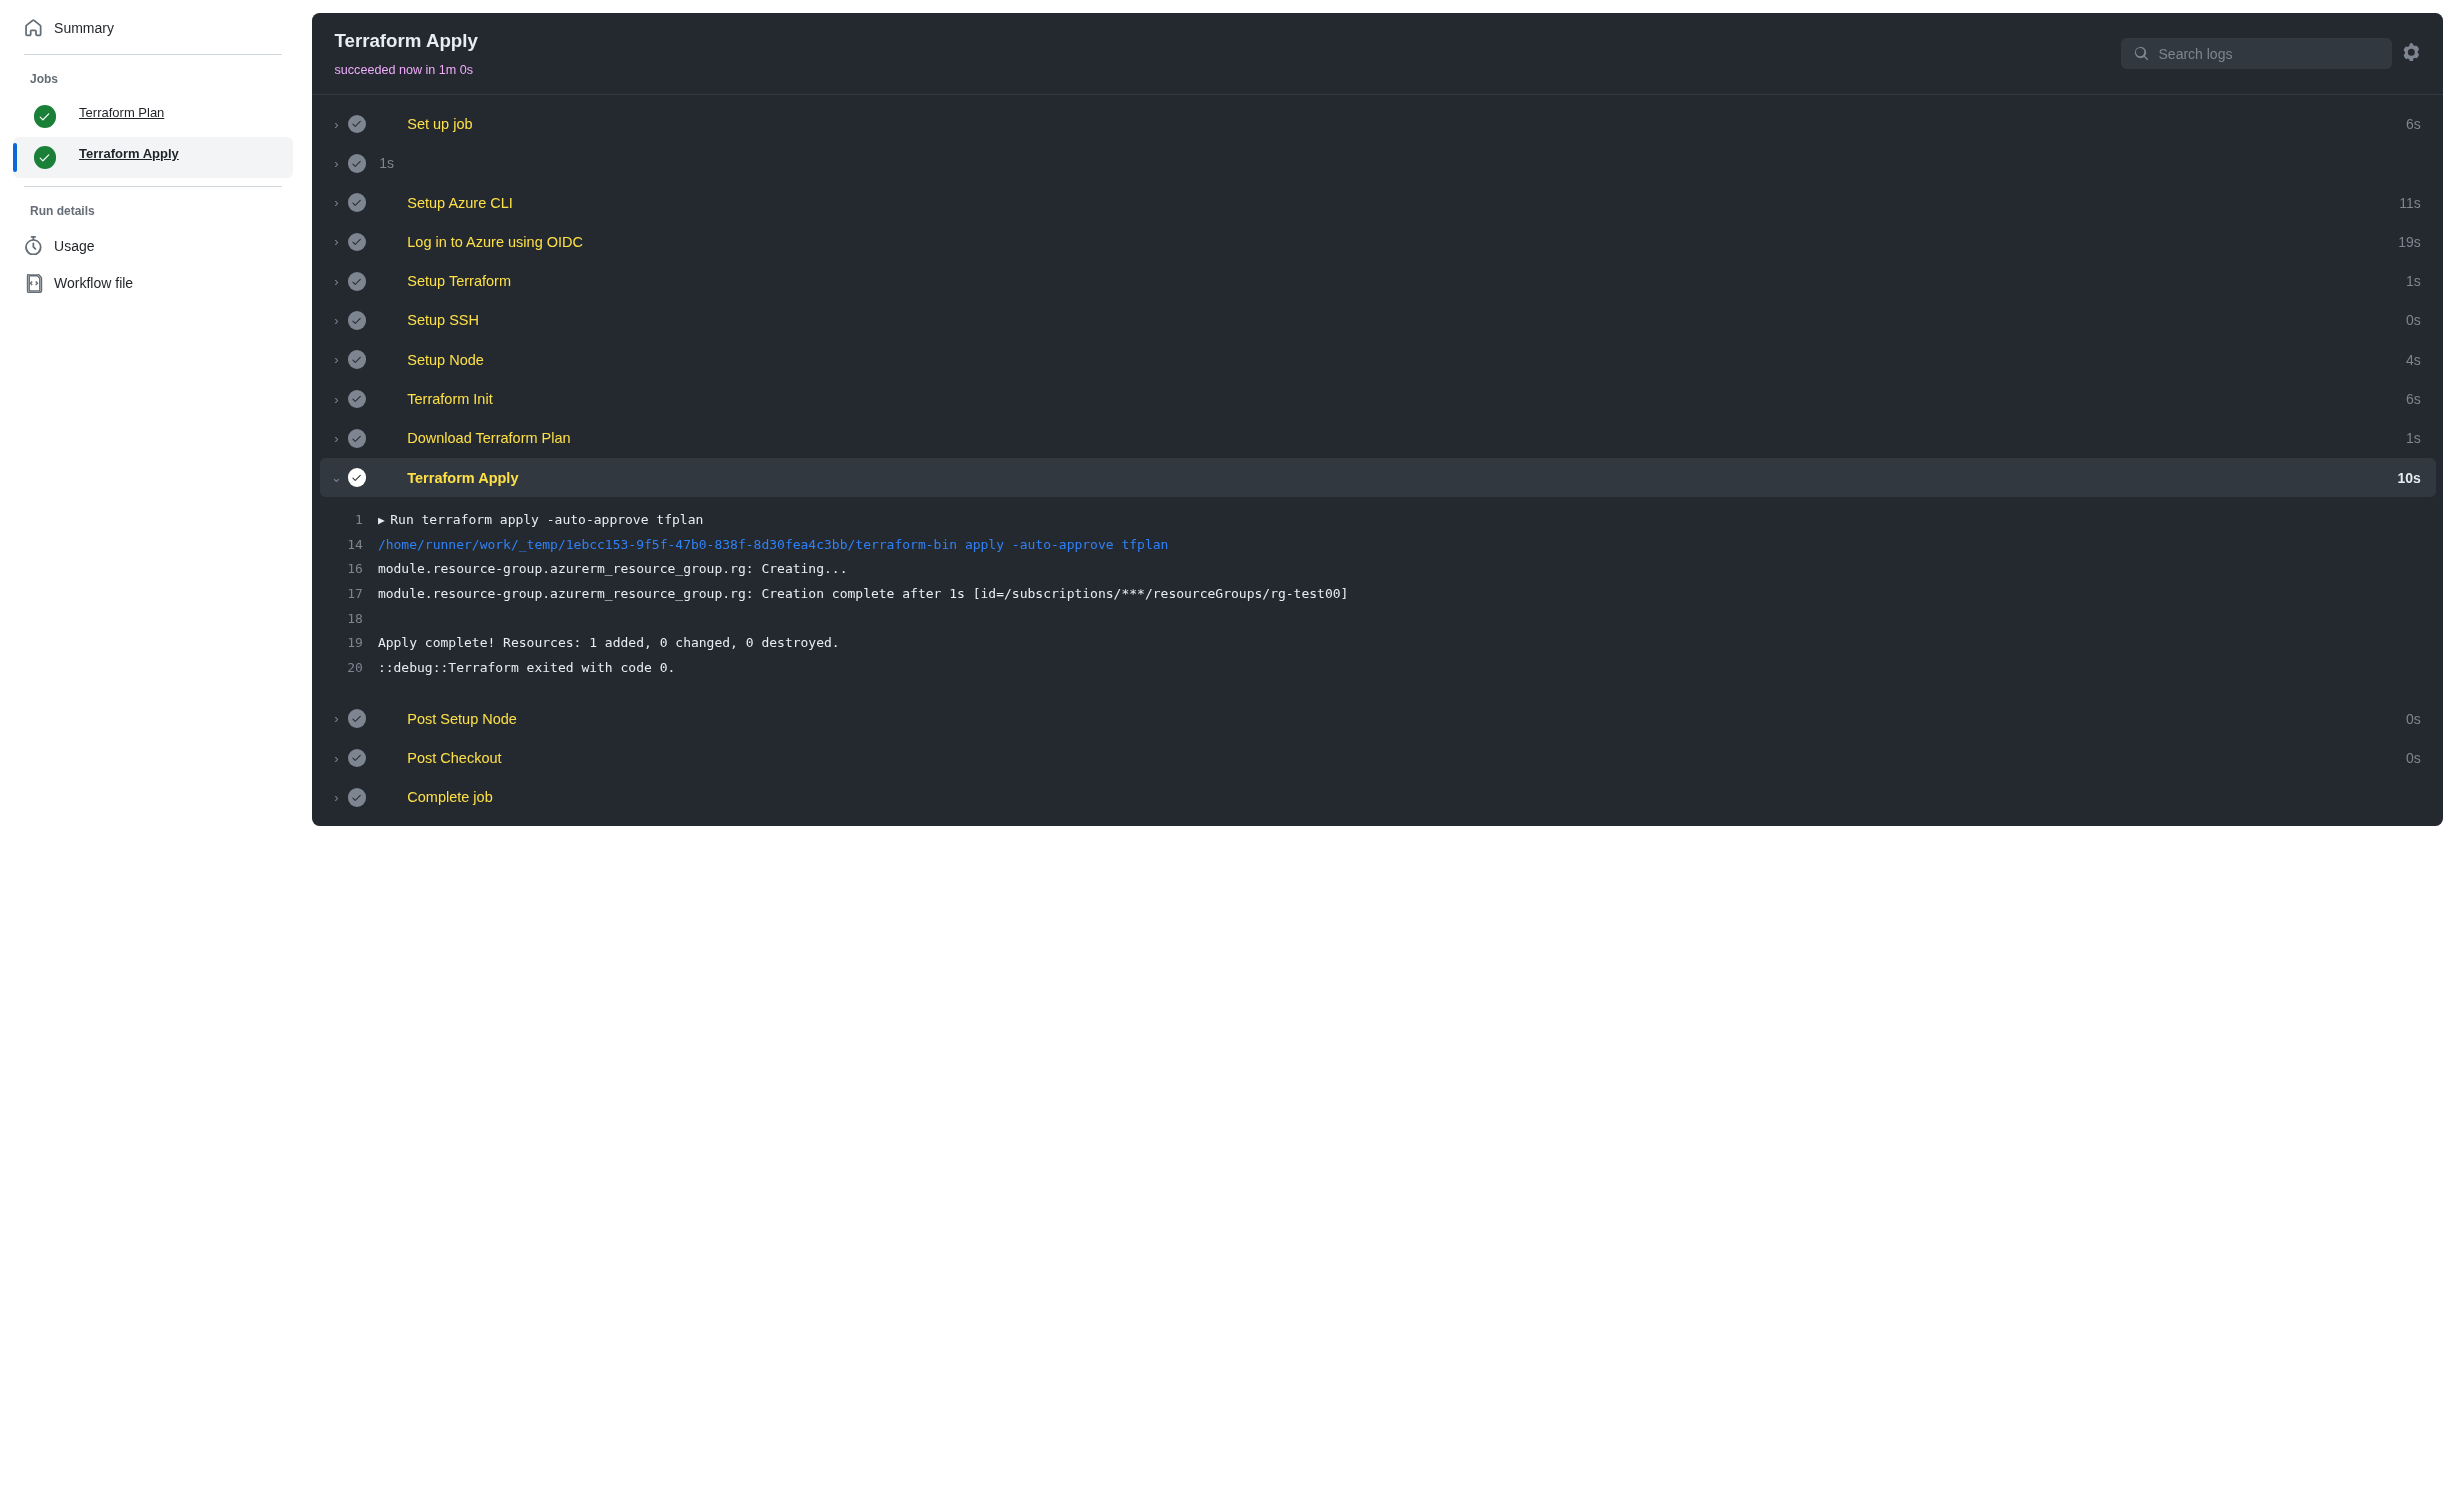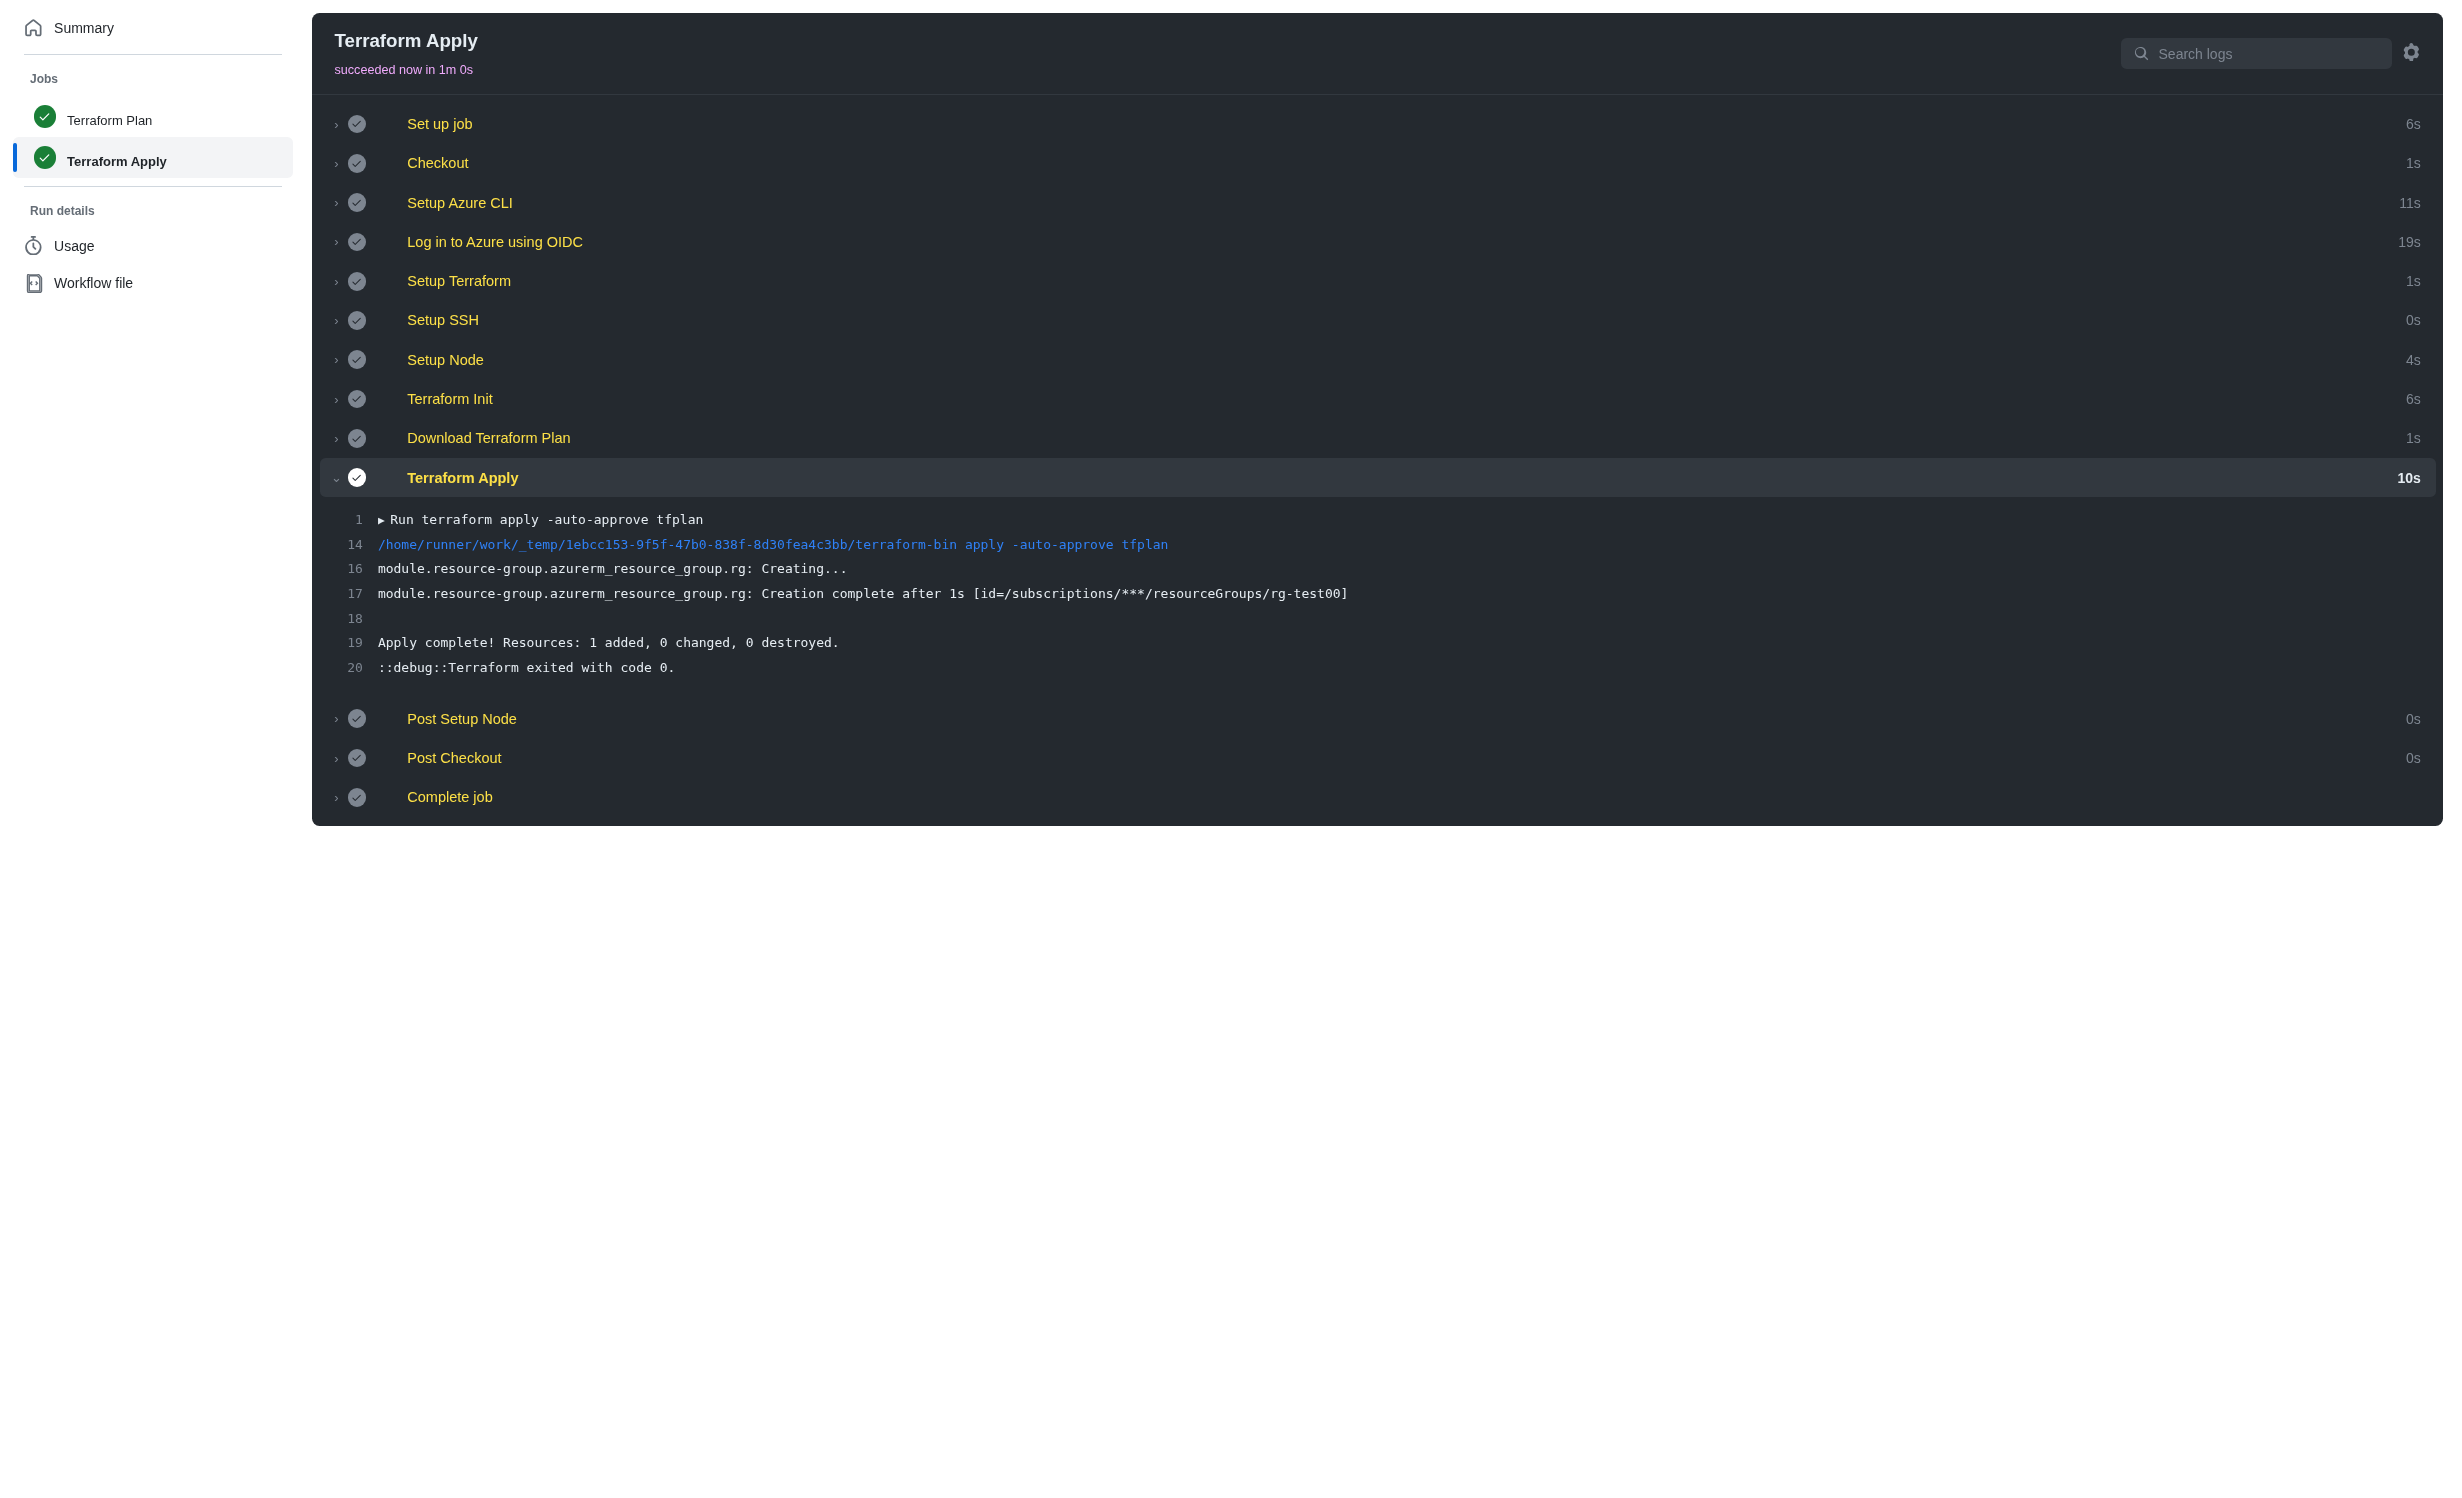--- a/index.html
+++ b/index.html
@@ -2,21 +2,21 @@
 <html style="font-size:15px"><head>
   <meta charset="utf-8">
   <style>
     * { margin:0; padding:0; box-sizing:border-box; }
     body { font-family:-apple-system,BlinkMacSystemFont,"Segoe UI",Helvetica,Arial,sans-serif; background:#fff; color:#1f2328; font-size:13px; display:flex; }
     .sidebar { width:312px; padding:9.4px 18.7px 9.4px 13px; flex-shrink:0; }
     .side-item { display:flex; align-items:center; gap:11.2px; padding:9.4px 11.2px; border-radius:5.6px; font-size:14px; color:#1f2328; }
     .side-item.clickable { cursor:pointer; }
     .side-header { padding:9.4px 11.2px 9.4px 17px; font-size:12px; font-weight:600; color:#656d76; }
     .divider { border:0; border-top:0.9px solid #d0d7de; margin:7.5px 11.2px; }
-    .job-item { display:flex; align-items:flex-end; gap:11px; padding:9.4px 11.2px 9.4px 20.6px; border-radius:5.6px; cursor:pointer; position:relative; }
+    .job-item { display:flex; align-items:flex-start; gap:23px; padding:9.4px 11.2px 9.4px 20.6px; border-radius:5.6px; cursor:pointer; position:relative;text-decoration:underline; }
     .job-item.selected { background:#f3f4f6; font-weight:600; }
     .job-item.selected::before { content:""; position:absolute; left:0; top:6.5px; bottom:6.5px; width:3.7px; background:#0969da; border-radius:1.9px; }
     .success-icon { width:22.5px; height:22.5px; border-radius:50%; background:#1a7f37; display:flex; align-items:center; justify-content:center; flex-shrink:0; }
     .success-icon svg { width:13px; height:13px; fill:#fff; }
     .main { flex:1; background:#24292f; color:#e6edf3; border-radius:7.5px; margin:13px 18.7px 0 0; overflow:hidden; display:flex; flex-direction:column; }
     .main-header { padding:17px 22.5px; border-bottom:0.9px solid #32383f; display:flex; align-items:center; justify-content:space-between; }
     .title { font-size:18.7px; font-weight:600; }
     .subtitle { font-size:12.6px; color:#f0abfc; margin-top:11px; }
     .header-right { display:flex; align-items:center; gap:10px; }
     .search-box { background:#32383f; border-radius:5.6px; display:flex; align-items:center; padding:7.5px 13px; width:271px; gap:9.4px; }
@@ -118,21 +118,20 @@
     <span class="step-name">Set up job</span>
     <span class="step-dur">6s</span>
   </div>
       <div class="step-row">
     <span class="chevron">›</span>
     <span class="step-check">
           <svg viewBox="0 0 16 16">
             <path d="M13.78 4.22a.75.75 0 0 1 0 1.06l-7.25 7.25a.75.75 0 0 1-1.06 0L2.22 9.28a.75.75 0 0 1 1.06-1.06L6 10.94l6.72-6.72a.75.75 0 0 1 1.06 0z"></path>
           </svg>
         </span>
-    <span class="step-name">Checkout</span>
     <span class="step-dur">1s</span>
   </div>
       <div class="step-row">
     <span class="chevron">›</span>
     <span class="step-check">
           <svg viewBox="0 0 16 16">
             <path d="M13.78 4.22a.75.75 0 0 1 0 1.06l-7.25 7.25a.75.75 0 0 1-1.06 0L2.22 9.28a.75.75 0 0 1 1.06-1.06L6 10.94l6.72-6.72a.75.75 0 0 1 1.06 0z"></path>
           </svg>
         </span>
     <span class="step-name">Setup Azure CLI</span>

